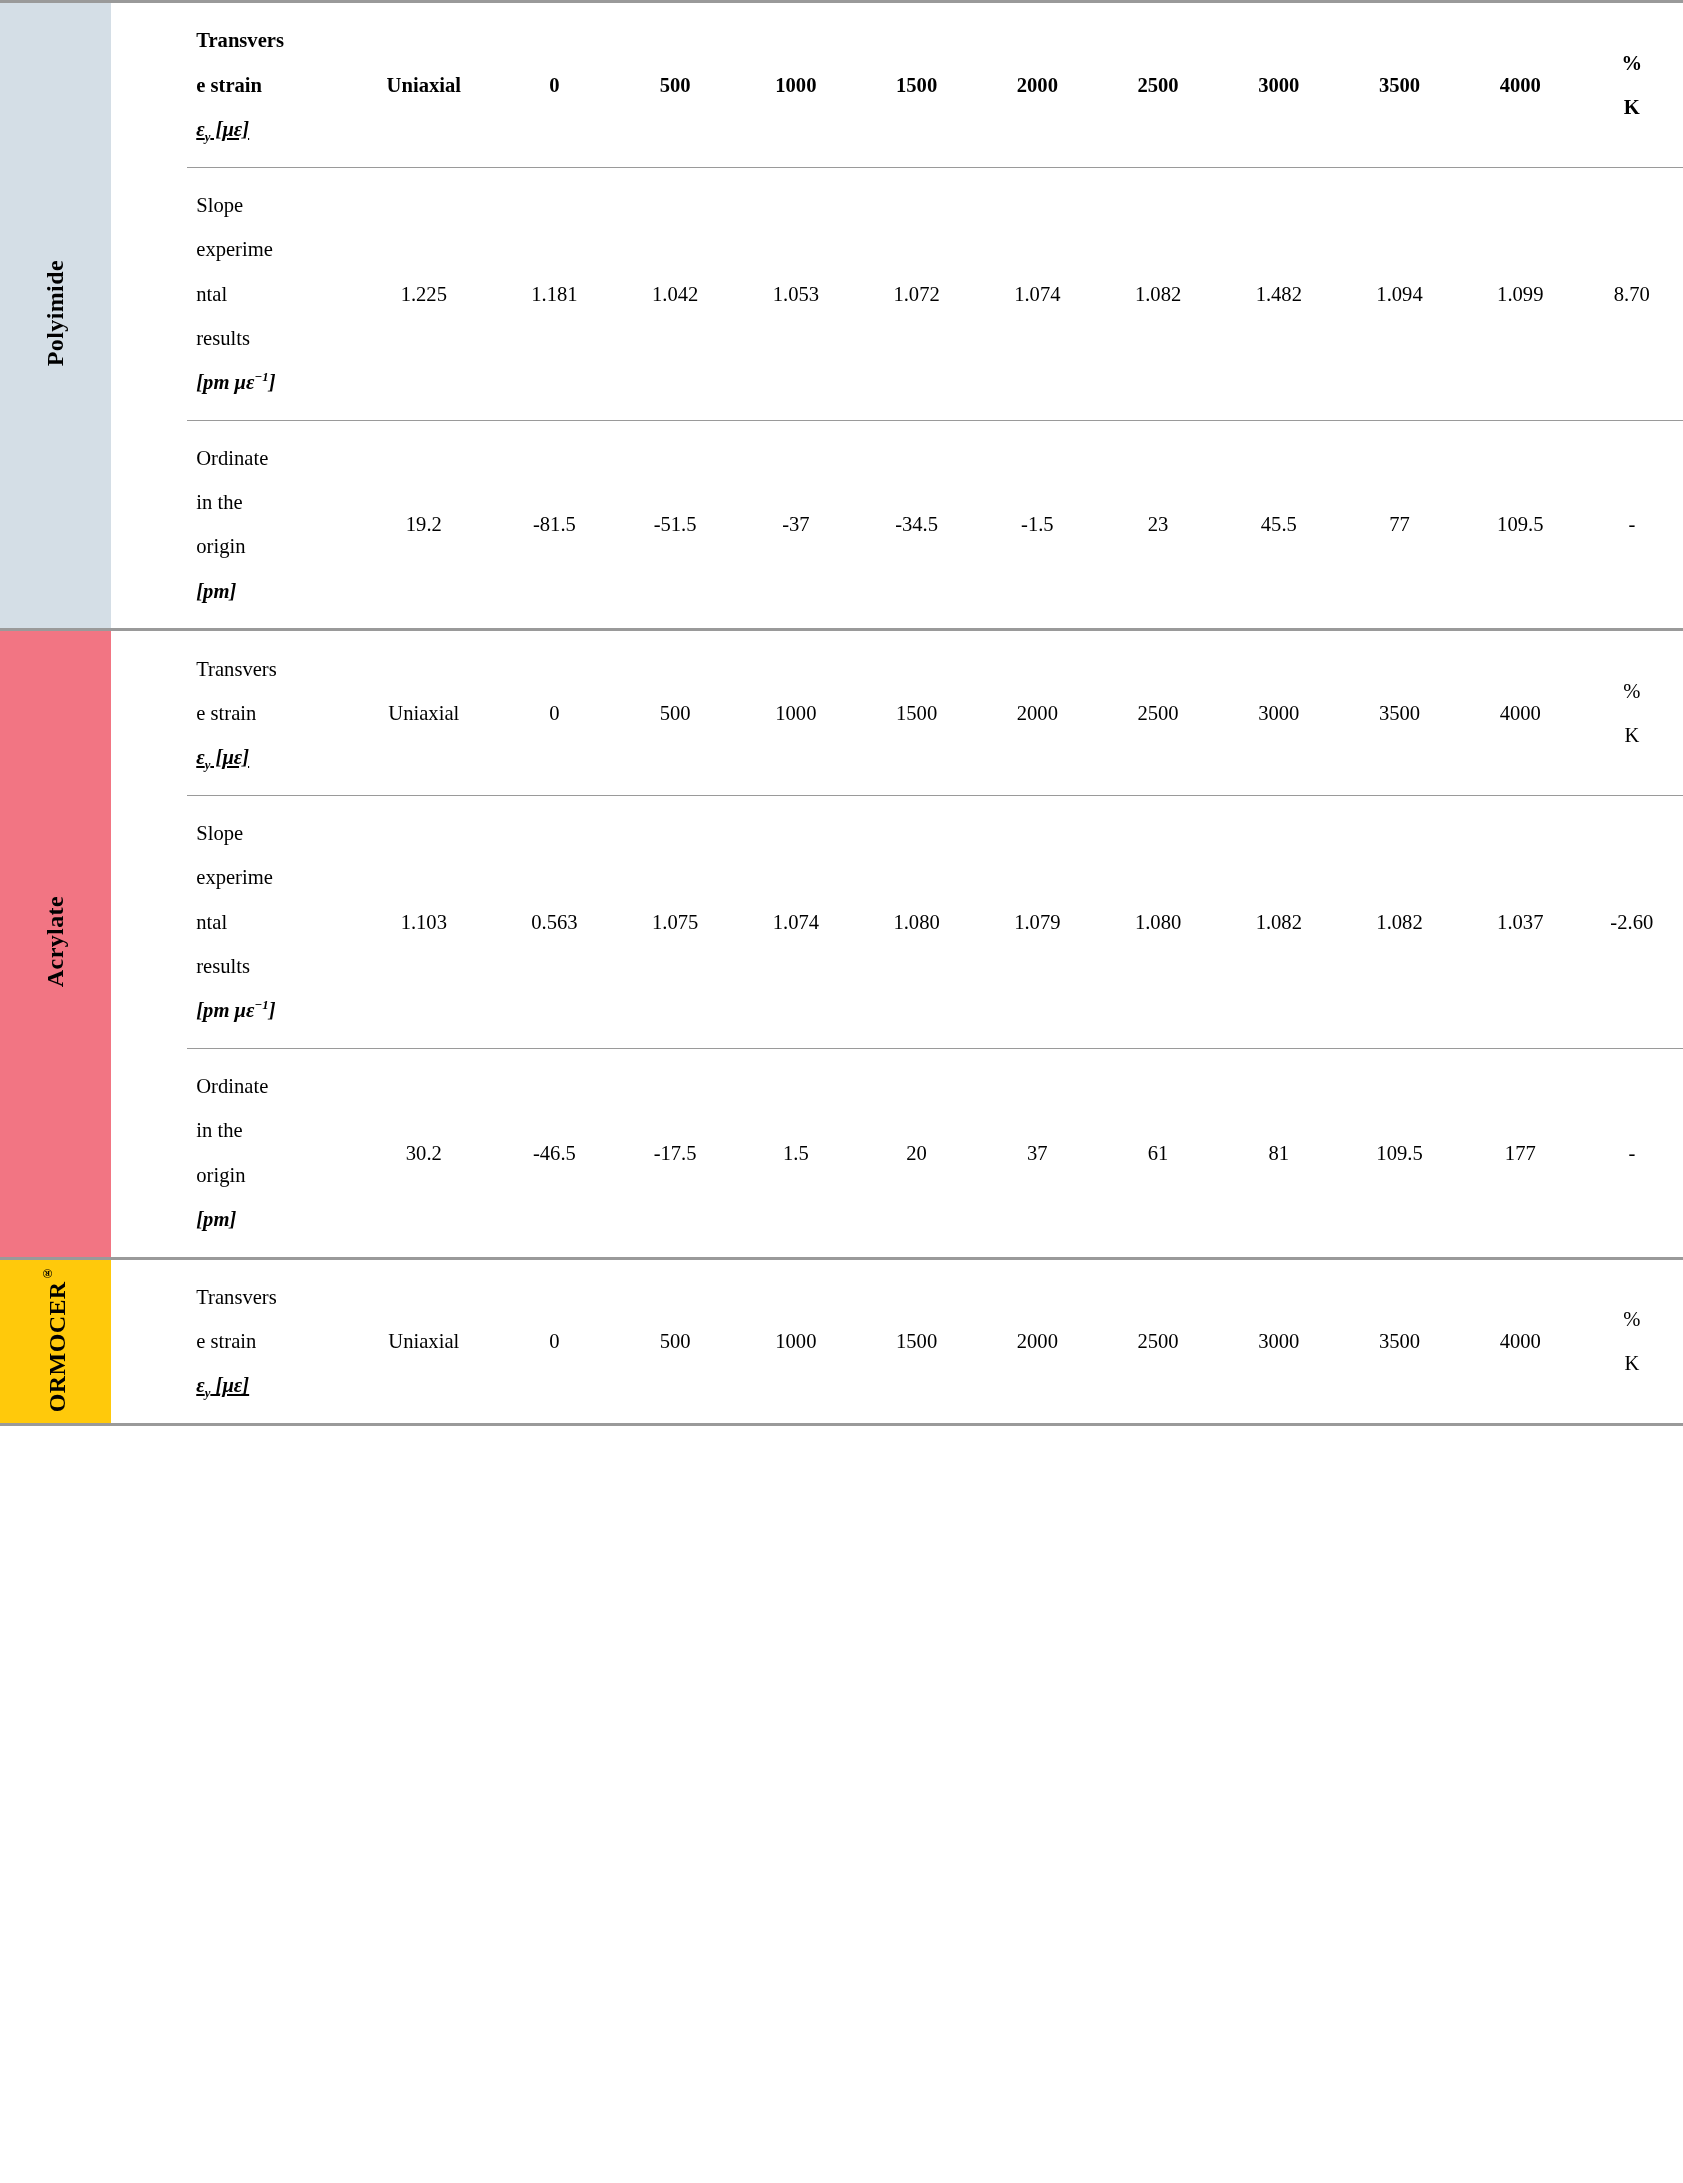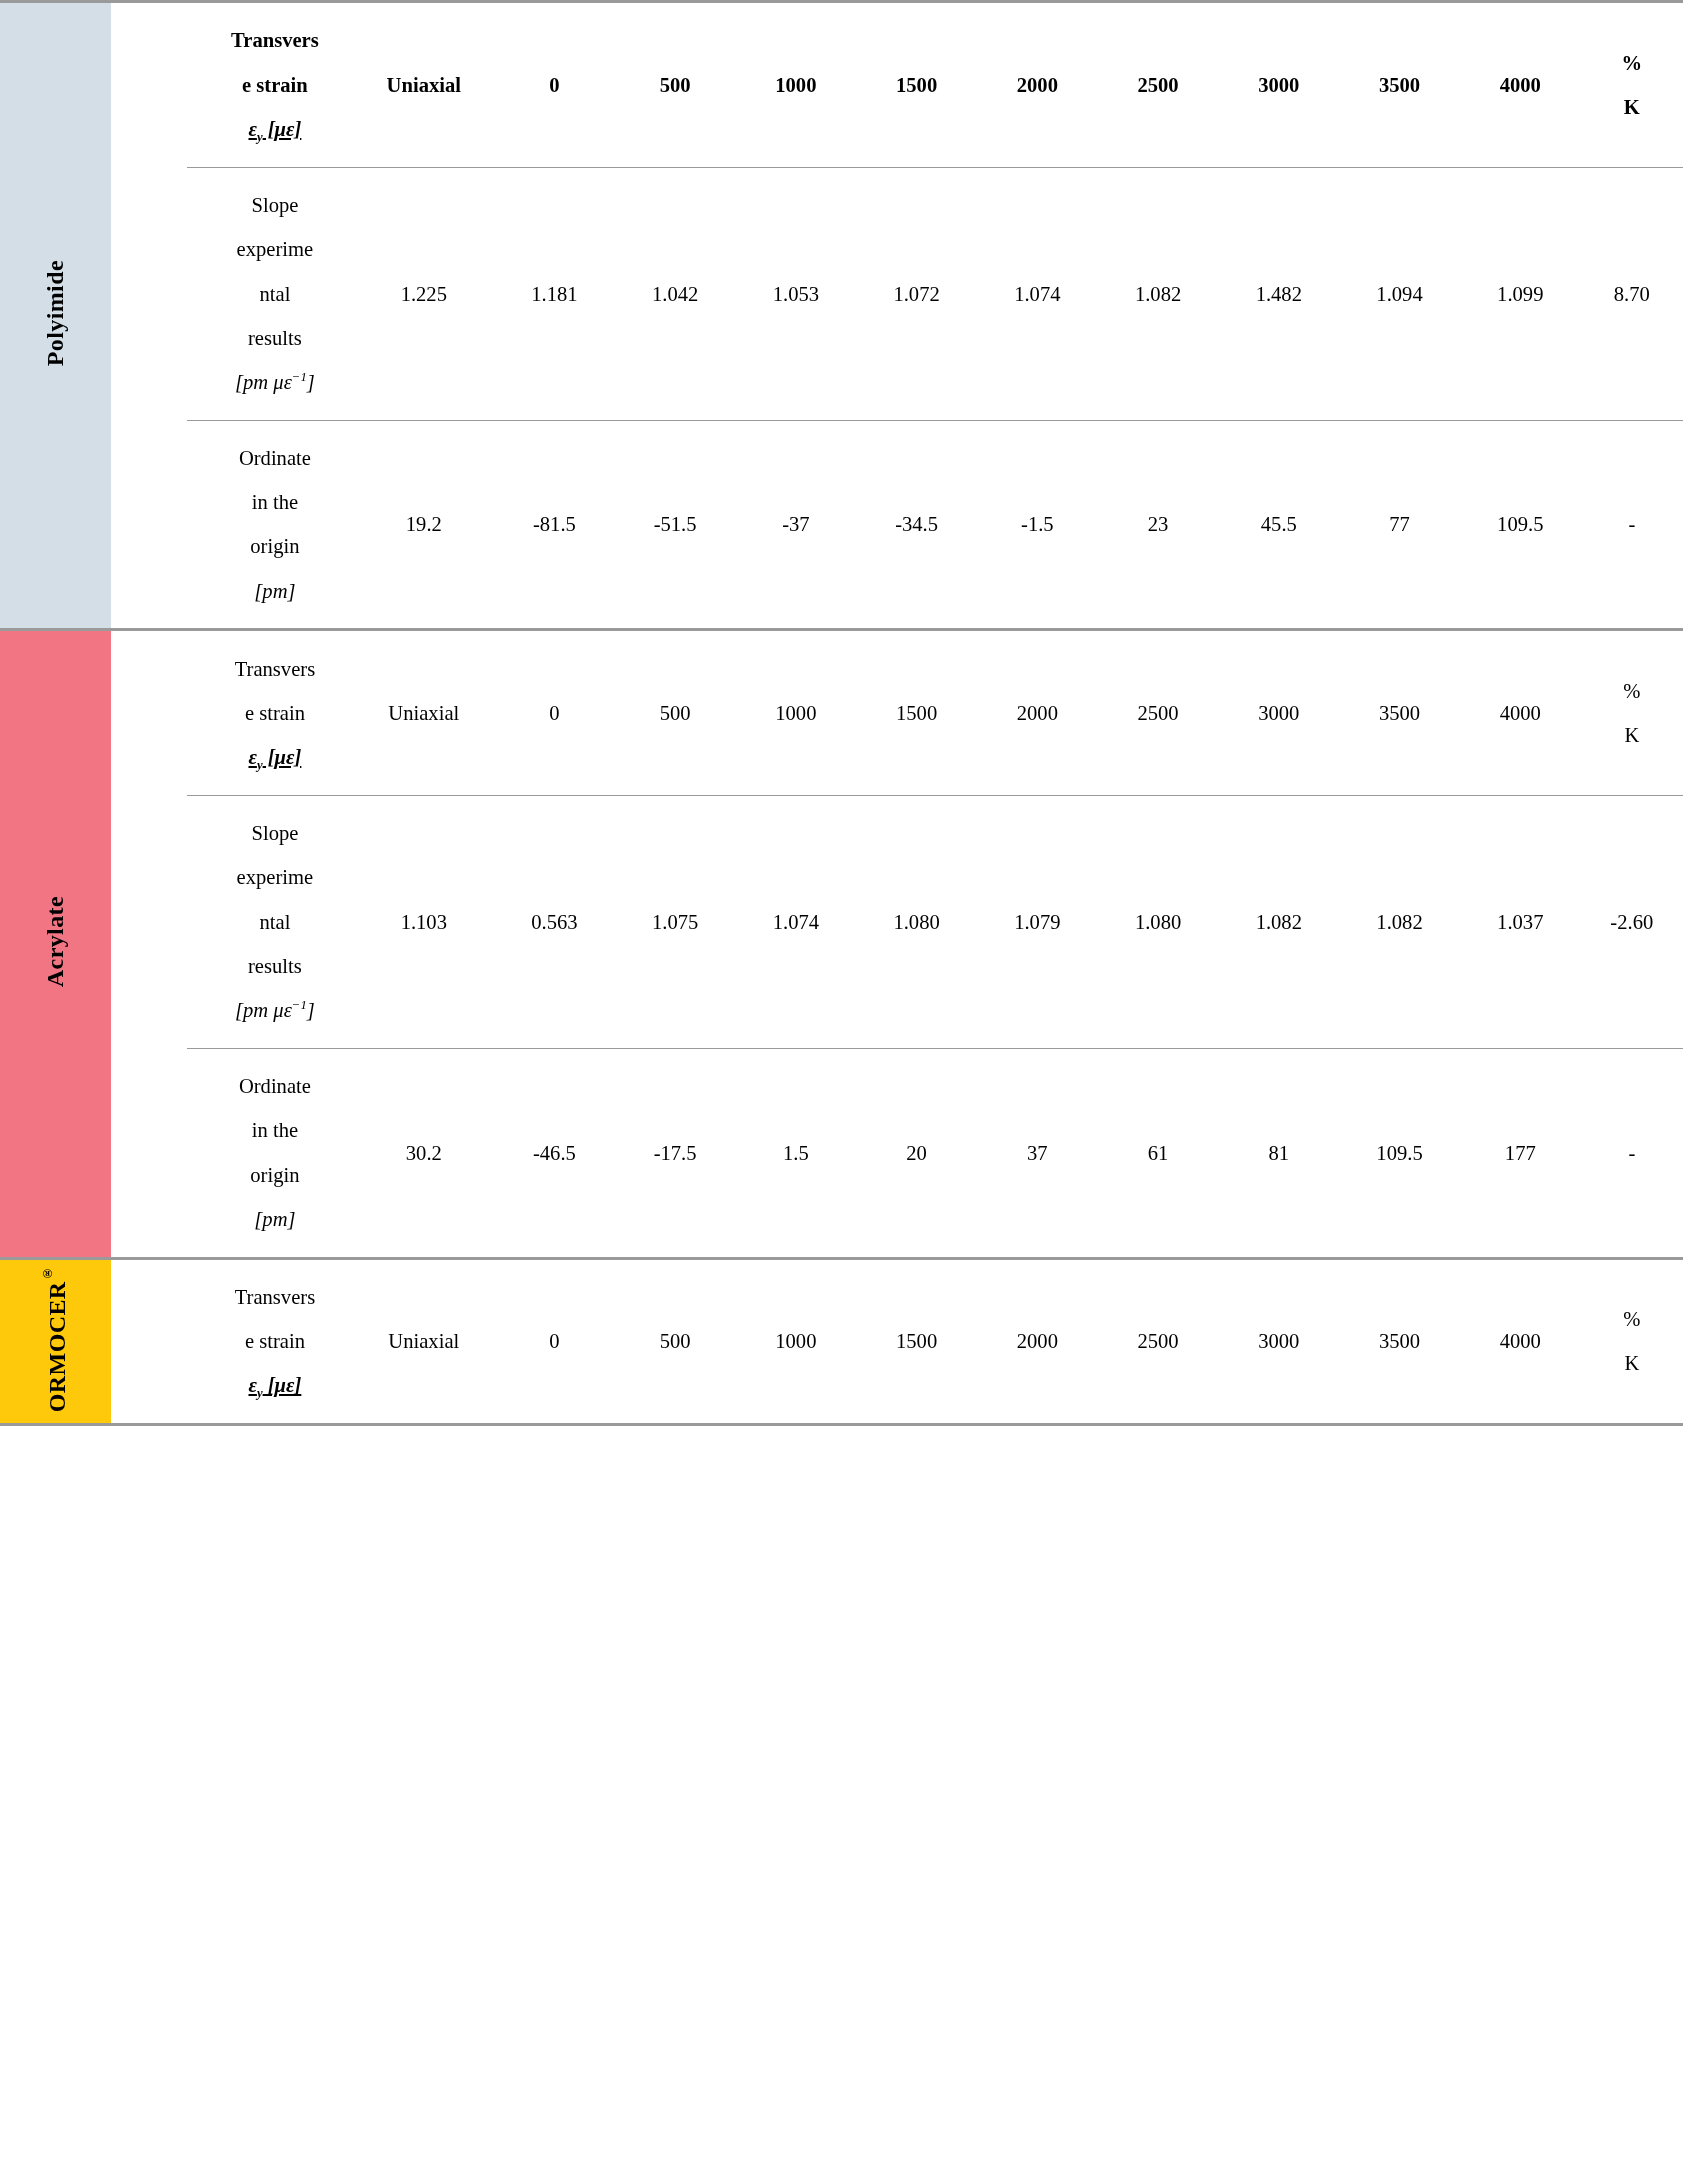--- a/index.html
+++ b/index.html
@@ -66,24 +66,24 @@
   td.label-cell {
     width: 135px;
     padding: 15.3px 0 15.3px 9px;
     vertical-align: middle;
     text-align: center;
     line-height: 2.15;
   }
   td.label-cell .lbl {
     display: block;
     word-break: break-all;
-    text-align: center;
+    text-align: left;
   }
   td.label-cell.bold .lbl { font-weight: bold; }
-  .unit { font-weight: normal; font-style: italic; white-space: nowrap; }
+  .unit { font-weight: bold; font-style: italic; white-space: nowrap; }
   .unit sup { font-size: 0.62em; vertical-align: super; }
   .epsy { font-weight: bold; font-style: italic; white-space: nowrap; text-decoration: underline; }
   .epsy sub { font-size: 0.62em; vertical-align: sub; }
 
   
   td.val-cell {
     vertical-align: middle;
     text-align: center;
     padding: 15.3px 1.8px;
     line-height: 2.15;

